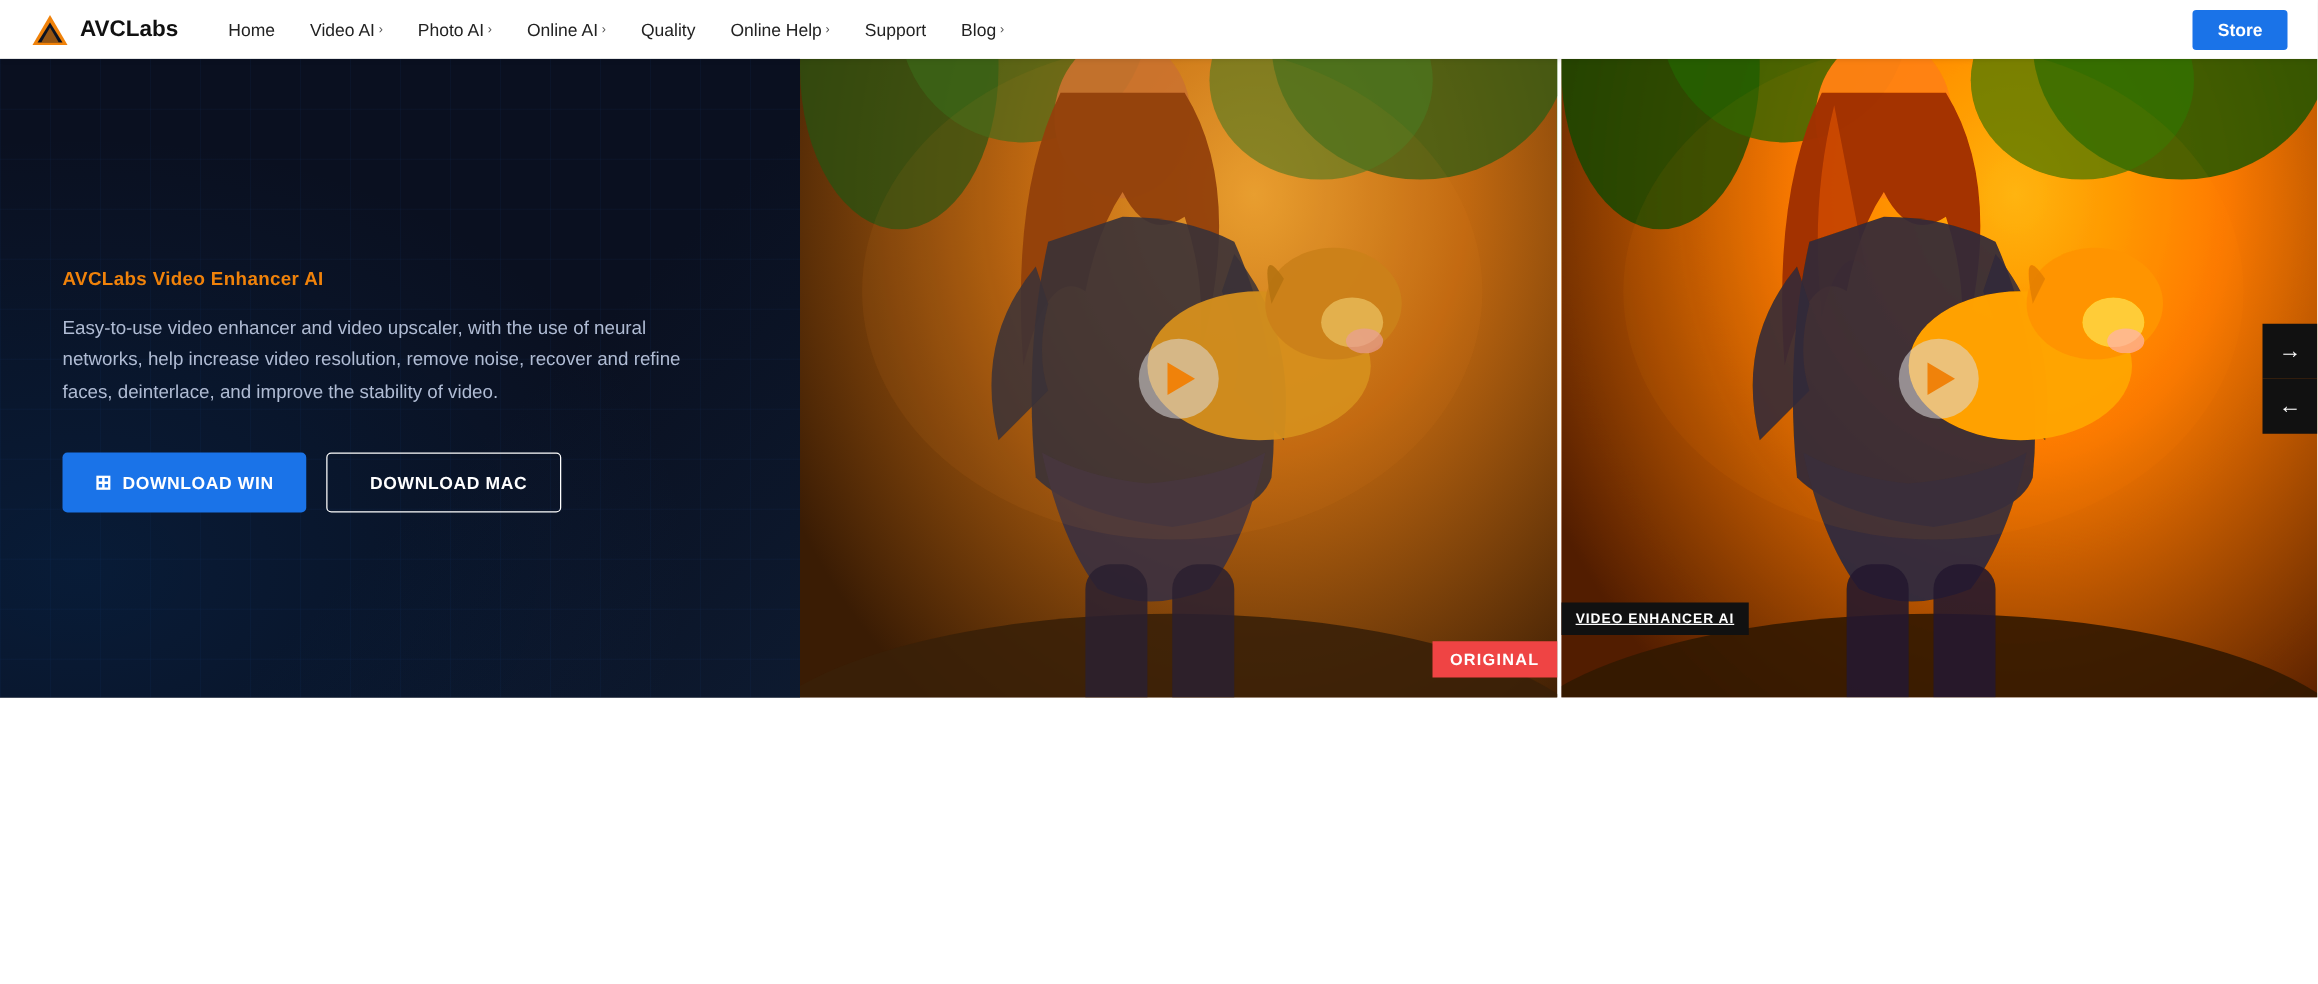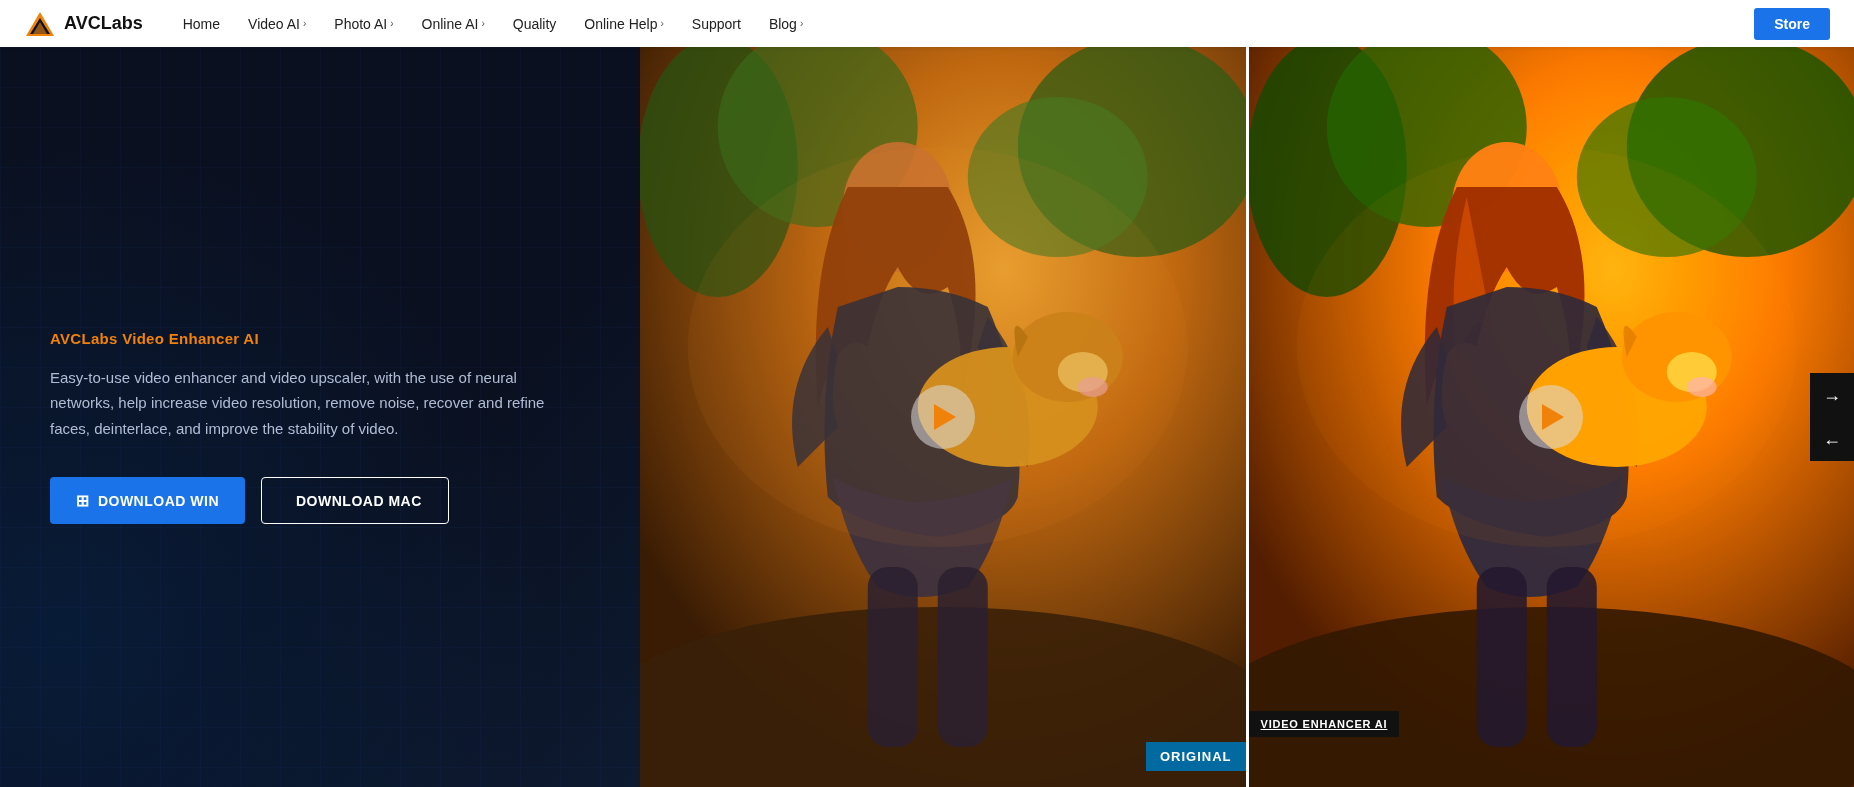--- a/index.html
+++ b/index.html
@@ -41,21 +41,21 @@
       border: none; border-radius: 3px;
       padding: 8px 20px; font-size: 14px; font-weight: 600;
       cursor: pointer;
       margin-left: auto;
     }
 
     
     .page {
       display: flex;
       width: 1854px;
-      height: 787px;
+      height: 558px;
       padding-top: 47px;
     }
 
     
     .hero-left {
       width: 640px;
       min-width: 640px;
       background: #0b1323;
       background-image:
         radial-gradient(ellipse at 10% 80%, rgba(0,80,160,0.18) 0%, transparent 60%),
@@ -176,21 +176,21 @@
       border-top: 13px solid transparent;
       border-bottom: 13px solid transparent;
       border-left: 22px solid #f0820a;
       margin-left: 4px;
     }
 
     
     .label-original {
       position: absolute;
       bottom: 16px; right: 0;
-      background: #0369a1;
+      background: #ef4444;
       color: #fff;
       font-size: 13px;
       font-weight: 700;
       padding: 7px 14px;
       letter-spacing: 1px;
     }
 
     
     .label-enhanced {
       position: absolute;

